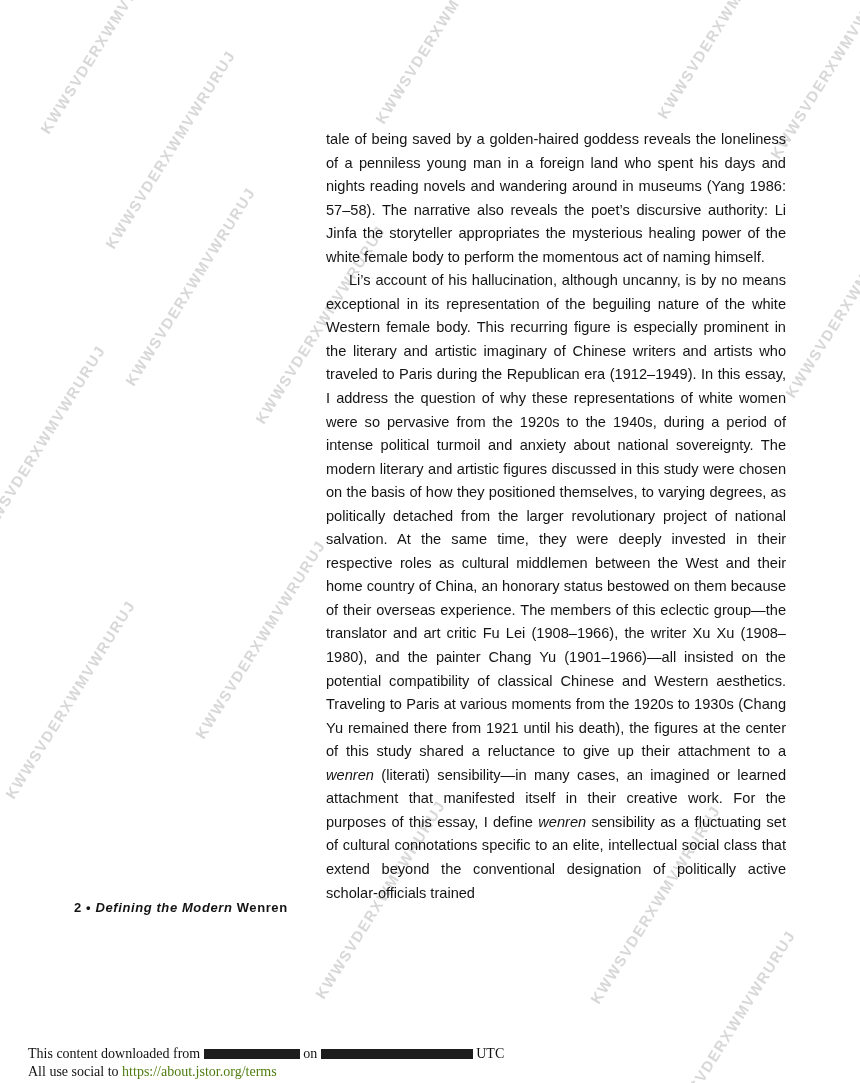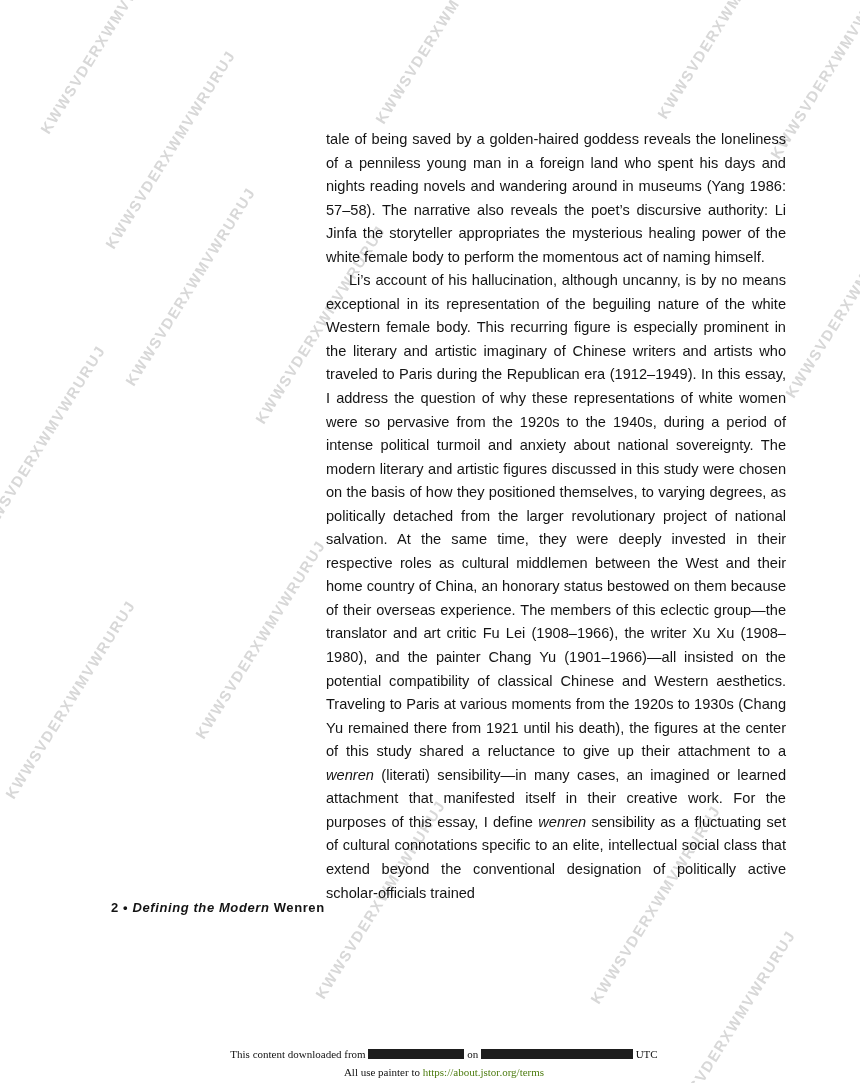--- a/index.html
+++ b/index.html
@@ -73,35 +73,33 @@
   
   .footer {
     position: absolute;
     left: 74px;
     top: 900px;
     font-size: 13px;
     font-weight: 700;
     letter-spacing: 0.6px;
     color: #141414;
     white-space: nowrap;
-    margin-left: 37px;
   }
   .footer .it {
     font-style: italic;
   }
 
   
   .jstor {
     position: absolute;
     left: 0;
     right: 0;
     top: 1045px;
-    text-align: center;
     font-family: "Liberation Serif", serif;
-    font-size: 11px;
+    font-size: 14px;
     line-height: 18px;
     color: #111111;
     padding-left: 28px;
   }
   .jstor .redact {
     display: inline-block;
     background: #1d1d1d;
     height: 10px;
     vertical-align: -1px;
   }
@@ -139,17 +137,17 @@
 
   <div class="footer">
     <span>2</span><span> • </span><span class="it">Defining the Modern </span><span>Wenren</span>
   </div>
 
   <div class="jstor">
     <div>
       <span>This content downloaded from </span><span class="redact redact-ip"></span><span> on </span><span class="redact redact-date"></span><span> UTC</span>
     </div>
     <div>
-      <span>All use painter to </span><a href="#">https://about.jstor.org/terms</a>
+      <span>All use social to </span><a href="#">https://about.jstor.org/terms</a>
     </div>
   </div>
 
 </div>
 
 </body></html>

